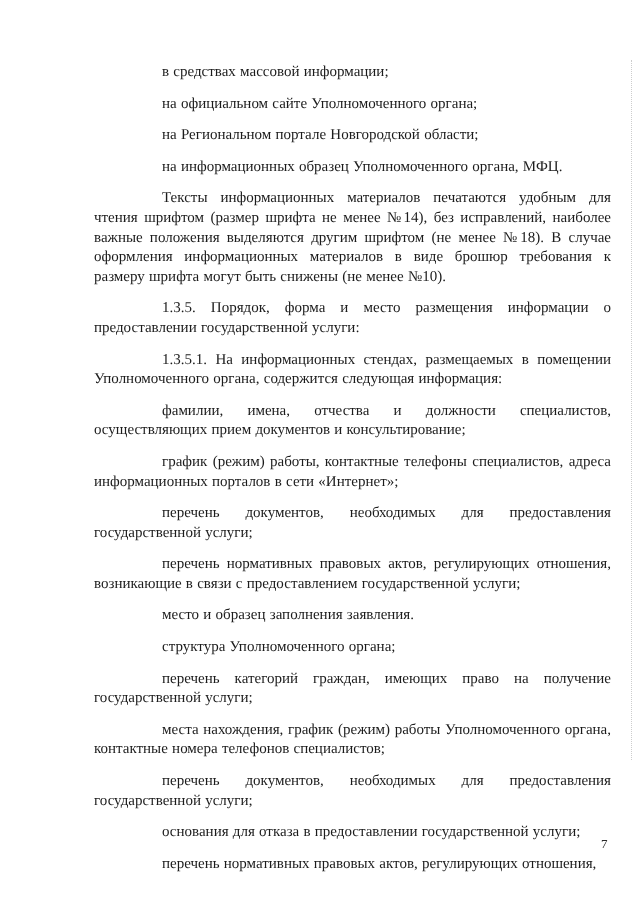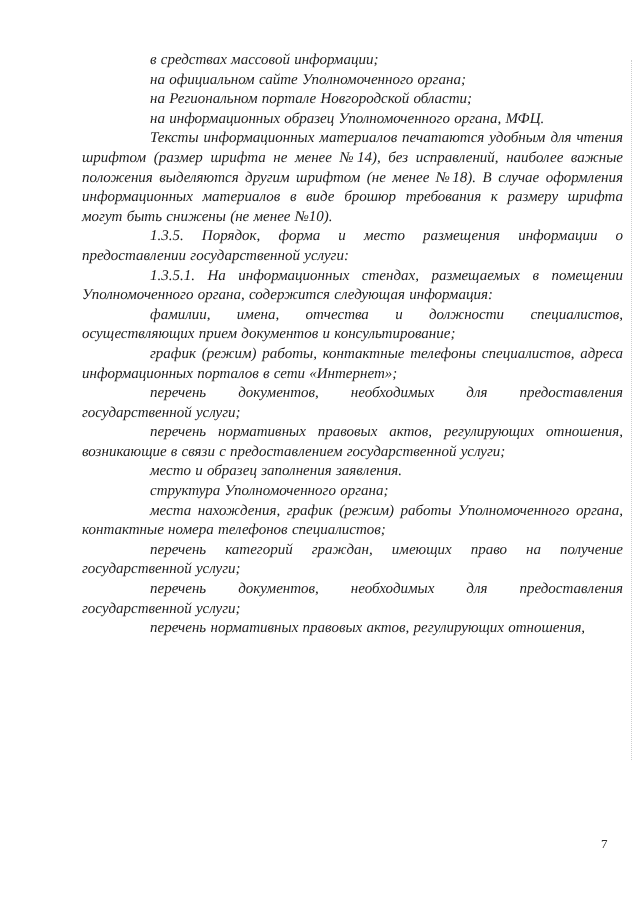--- a/index.html
+++ b/index.html
@@ -20,25 +20,24 @@
     position: absolute;
     left: 82px;
     top: 51px;
     width: 541px;
     font-size: 15px;
     line-height: 19.6px;
     text-align: justify;
     text-rendering: geometricPrecision;
   }
   .text-block p {
-    margin: 0;
+    margin: 12px;
     padding: 0;
     text-indent: 68px;
     word-spacing: 0.5px;
-    font-style: italic;
   }
   .page-number {
     position: absolute;
     left: 601px;
     top: 836px;
     font-size: 13px;
     color: #2a2a2a;
   }
   .scan-artifact-line {
     position: absolute;
@@ -62,22 +61,23 @@
     <p>на информационных образец Уполномоченного органа, МФЦ.</p>
     <p>Тексты информационных материалов печатаются удобным для чтения шрифтом (размер шрифта не менее №14), без исправлений, наиболее важные положения выделяются другим шрифтом (не менее №18). В случае оформления информационных материалов в виде брошюр требования к размеру шрифта могут быть снижены (не менее №10).</p>
     <p>1.3.5. Порядок, форма и место размещения информации о предоставлении государственной услуги:</p>
     <p>1.3.5.1. На информационных стендах, размещаемых в помещении Уполномоченного органа, содержится следующая информация:</p>
     <p>фамилии, имена, отчества и должности специалистов, осуществляющих прием документов и консультирование;</p>
     <p>график (режим) работы, контактные телефоны специалистов, адреса информационных порталов в сети «Интернет»;</p>
     <p>перечень документов, необходимых для предоставления государственной услуги;</p>
     <p>перечень нормативных правовых актов, регулирующих отношения, возникающие в связи с предоставлением государственной услуги;</p>
     <p>место и образец заполнения заявления.</p>
     <p>структура Уполномоченного органа;</p>
+    <p>перечень категорий граждан, имеющих право на получение государственной услуги;</p>
     <p>места нахождения, график (режим) работы Уполномоченного органа, контактные номера телефонов специалистов;</p>
-    <p>перечень категорий граждан, имеющих право на получение государственной услуги;</p>
     <p>перечень документов, необходимых для предоставления государственной услуги;</p>
+    <p>основания для отказа в предоставлении государственной услуги;</p>
     <p>перечень нормативных правовых актов, регулирующих отношения,</p>
   </div>
 
   <div class="scan-artifact-line"></div>
 
   <div class="page-number">7</div>
 </div>
 
 </body></html>

